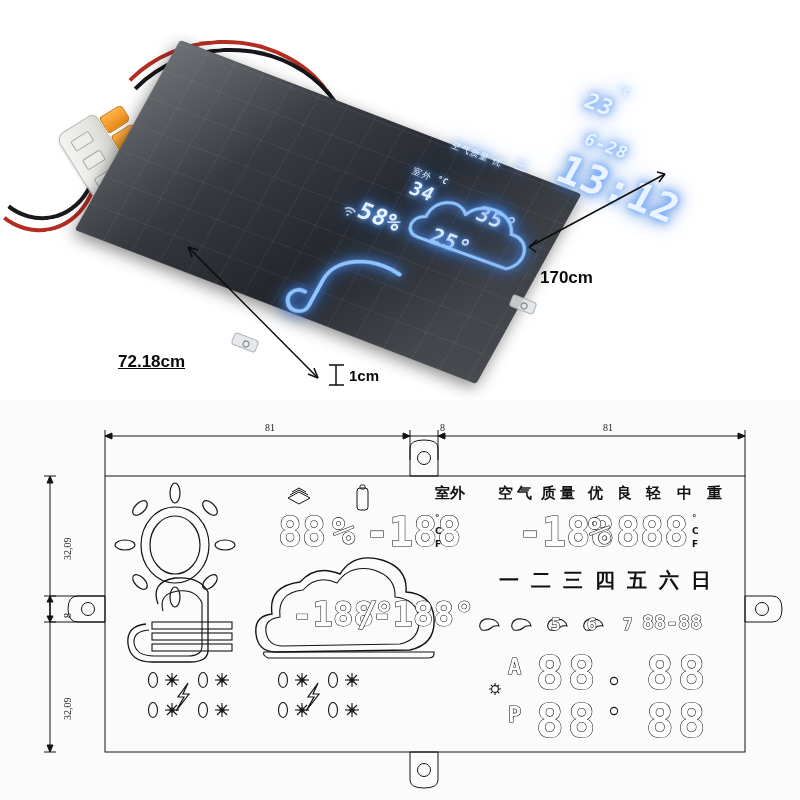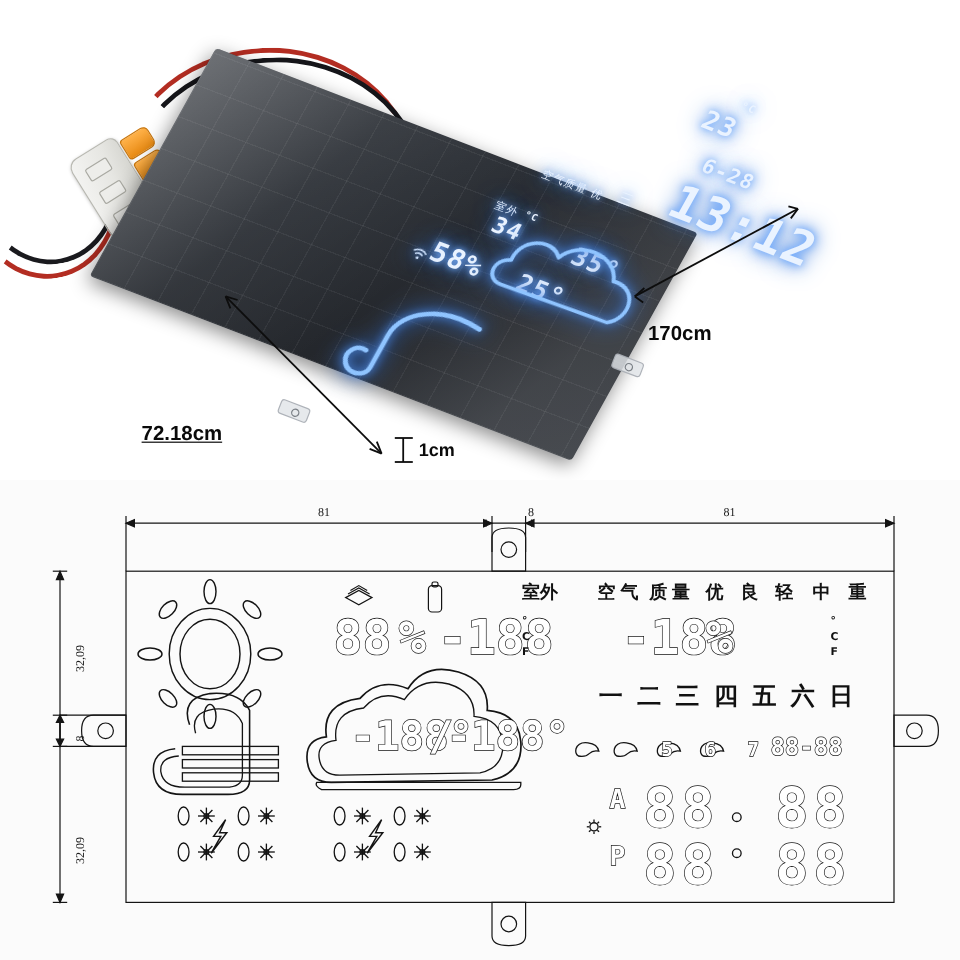--- a/index.html
+++ b/index.html
@@ -501,20 +501,21 @@
       <div class="unit-text" style="left:415px; top:114px;">°</div>
       <div class="unit-text" style="left:415px; top:127px;">C</div>
       <div class="unit-text" style="left:415px; top:140px;">F</div>
 
       <div class="lcd-digit" style="left:272px; top:197px; font-size:34px;">-188°</div>
       <div class="lcd-digit" style="left:337px; top:197px; font-size:34px;">/</div>
       <div class="lcd-digit" style="left:352px; top:197px; font-size:34px;">-188°</div>
 
       <div class="lcd-digit" style="left:498px; top:112px; font-size:40px;">-188</div>
       <div class="lcd-digit" style="left:568px; top:112px; font-size:38px;">%</div>
+      <div class="lcd-digit" style="left:596px; top:112px; font-size:40px;">888</div>
       <div class="unit-text" style="left:672px; top:114px;">°</div>
       <div class="unit-text" style="left:672px; top:127px;">C</div>
       <div class="unit-text" style="left:672px; top:140px;">F</div>
 
       <div class="cn-glyph" style="left:479px; top:170px; font-size:20px;">一</div>
       <div class="cn-glyph" style="left:511px; top:170px; font-size:20px;">二</div>
       <div class="cn-glyph" style="left:543px; top:170px; font-size:20px;">三</div>
       <div class="cn-glyph" style="left:575px; top:170px; font-size:20px;">四</div>
       <div class="cn-glyph" style="left:607px; top:170px; font-size:20px;">五</div>
       <div class="cn-glyph" style="left:639px; top:170px; font-size:20px;">六</div>

